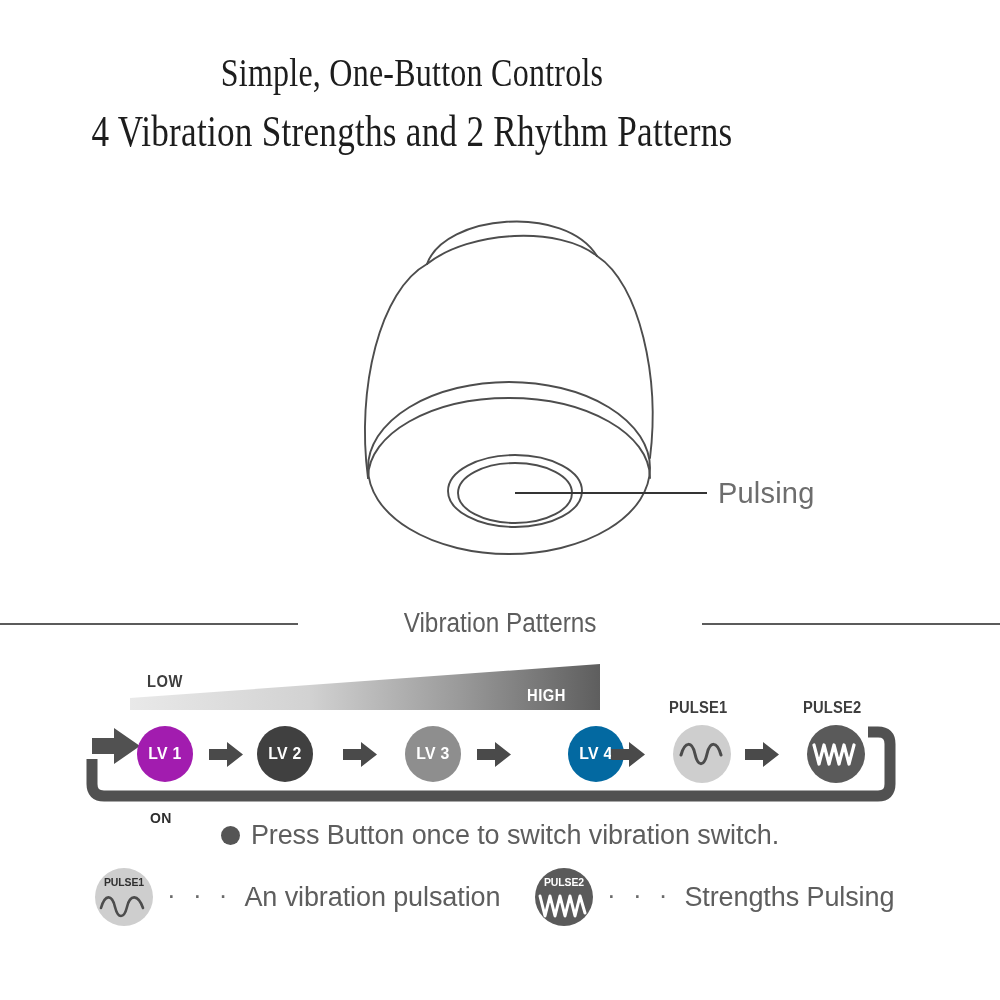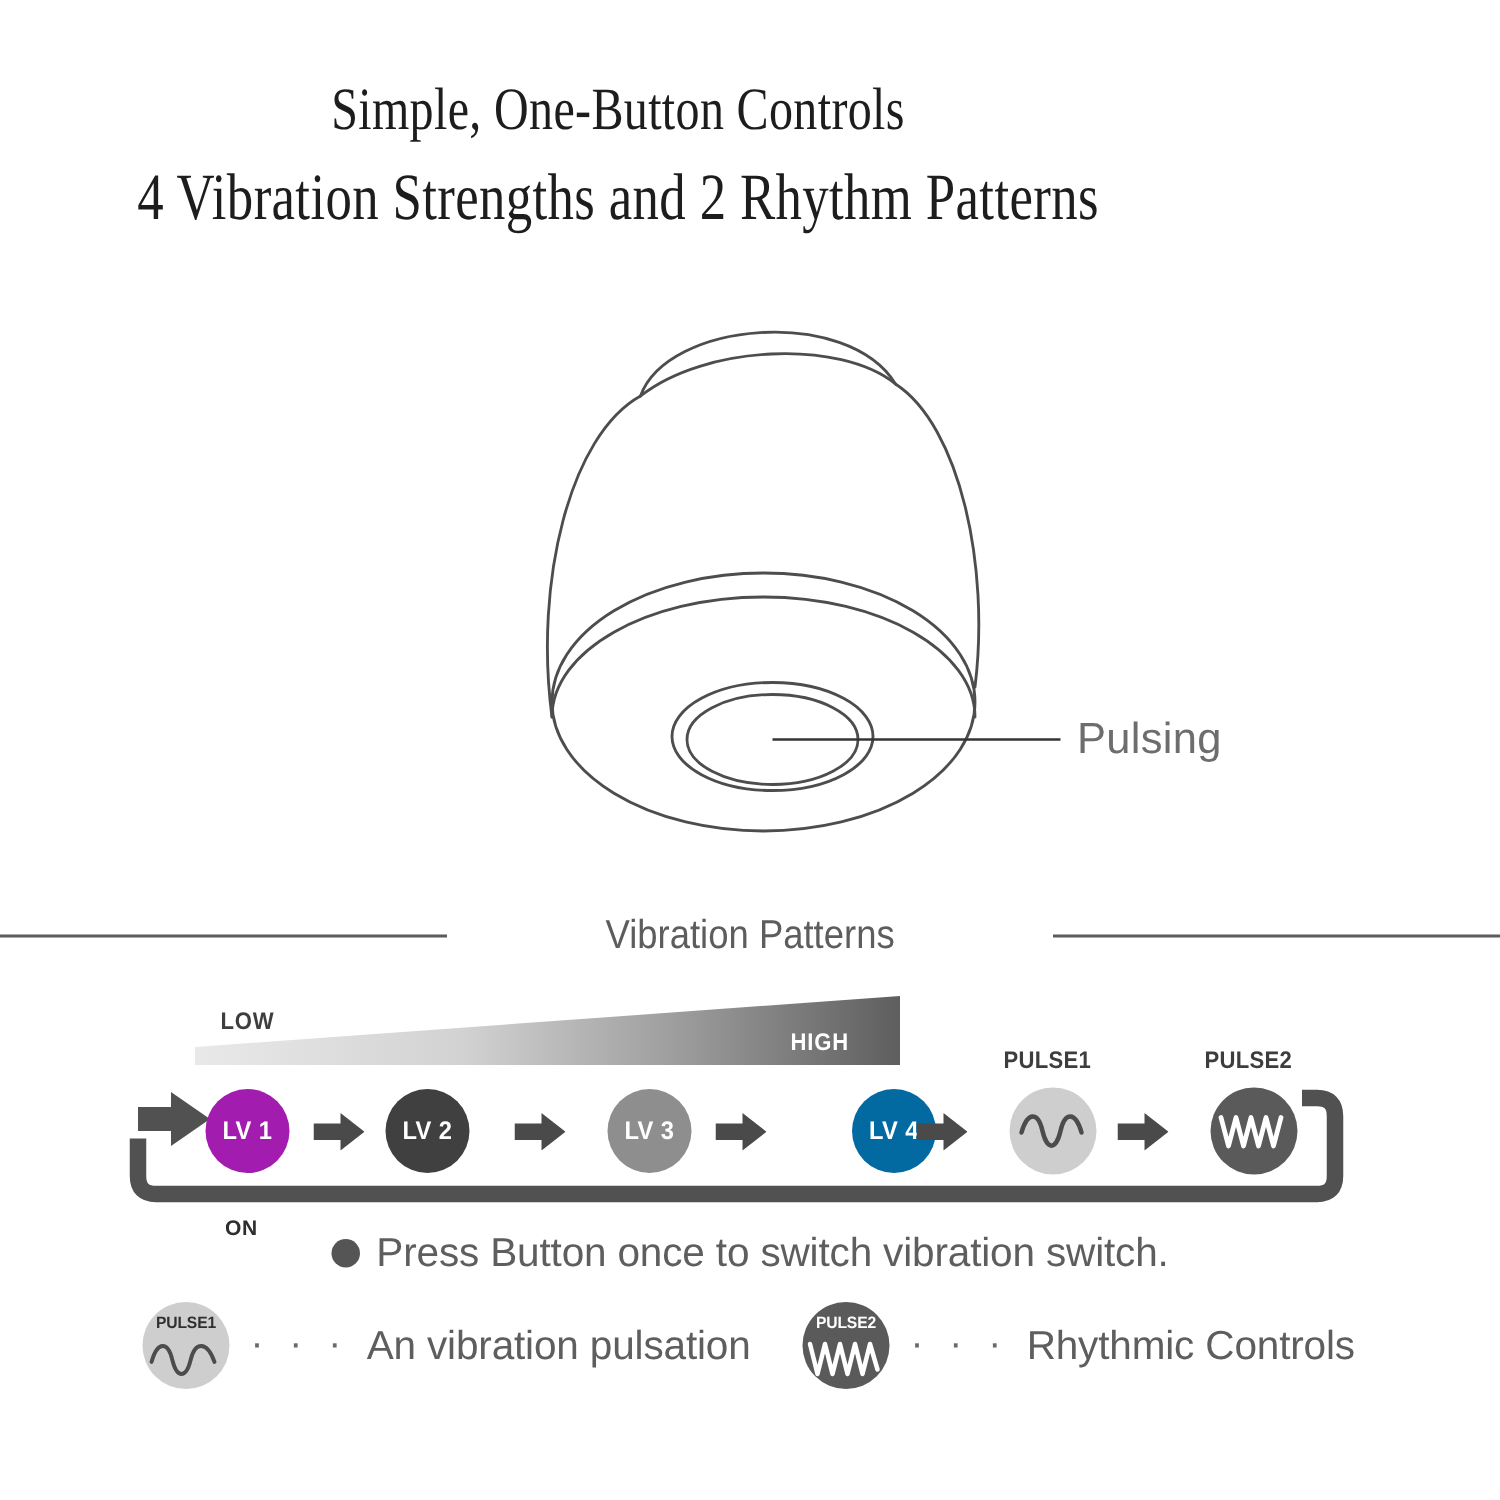--- a/index.html
+++ b/index.html
@@ -408,15 +408,15 @@
   </div>
 
   <div class="legend-item" style="left:535px;">
     <div class="legend-badge" style="background:#5a5a5a;">
       <div class="legend-badge-label" style="color:#ffffff;">PULSE2</div>
       <svg width="58" height="58" viewBox="0 0 58 58" style="position:absolute;top:0;left:0;">
         <path d="M 5 28 L 10 48 L 15 28 L 20 48 L 25 28 L 30 48 L 35 28 L 40 48 L 45 28 L 50 45" fill="none" stroke="#ffffff" stroke-width="3" stroke-linejoin="round" stroke-linecap="round"></path>
       </svg>
     </div>
     <div class="legend-dots">· · ·</div>
-    <div class="legend-text">Rhythmic Controls</div>
+    <div class="legend-text">Strengths Pulsing</div>
   </div>
 </div>
 
 </body></html>

